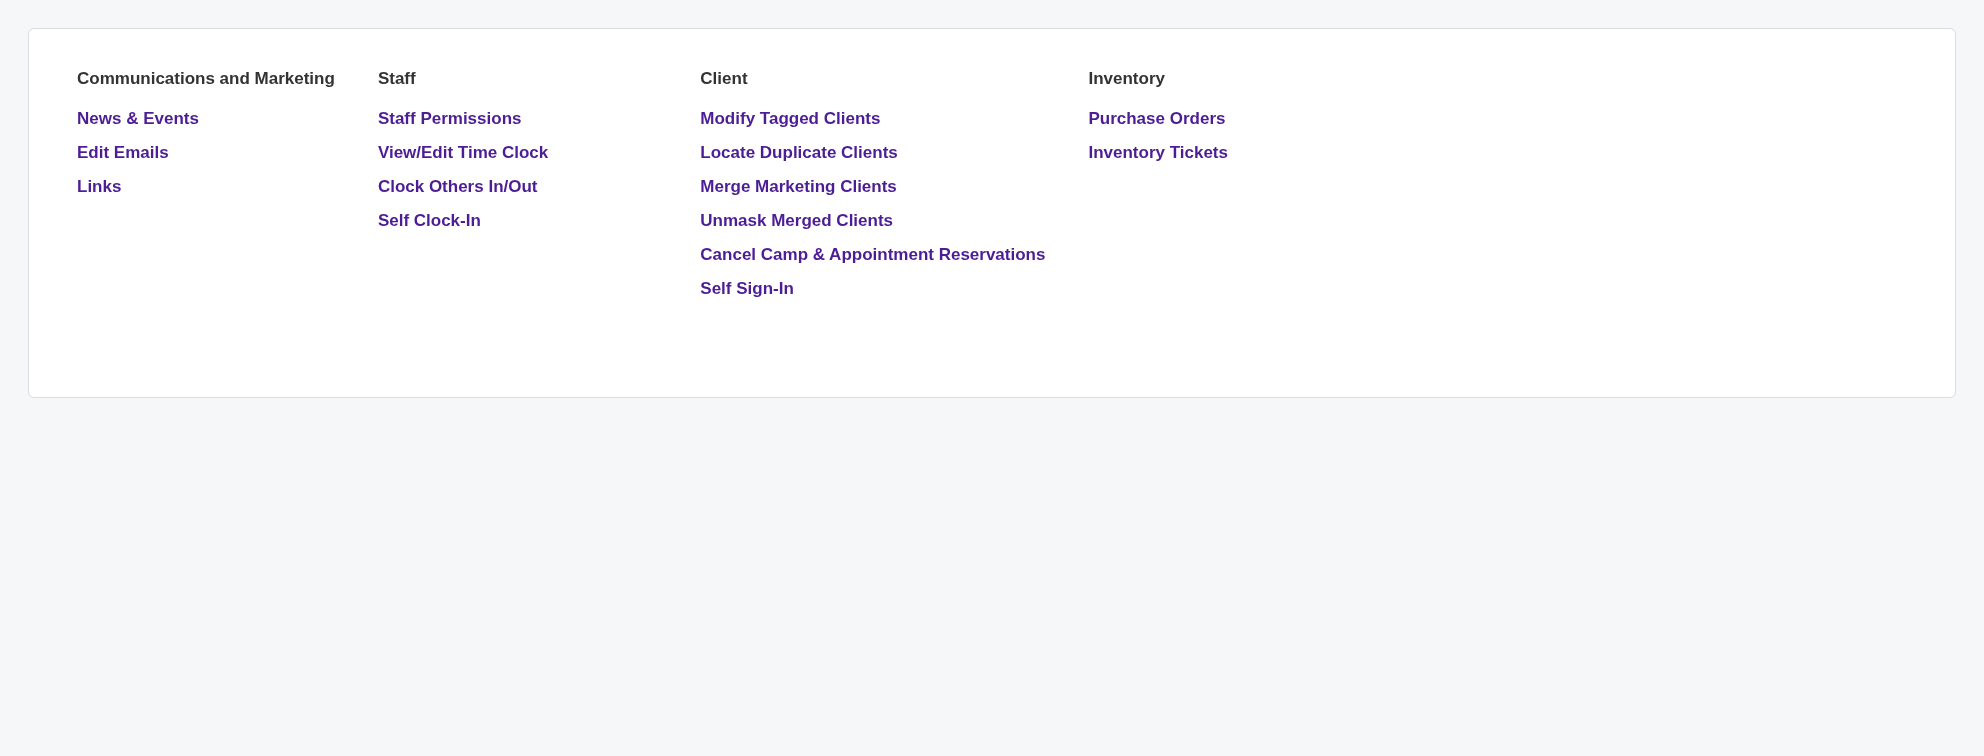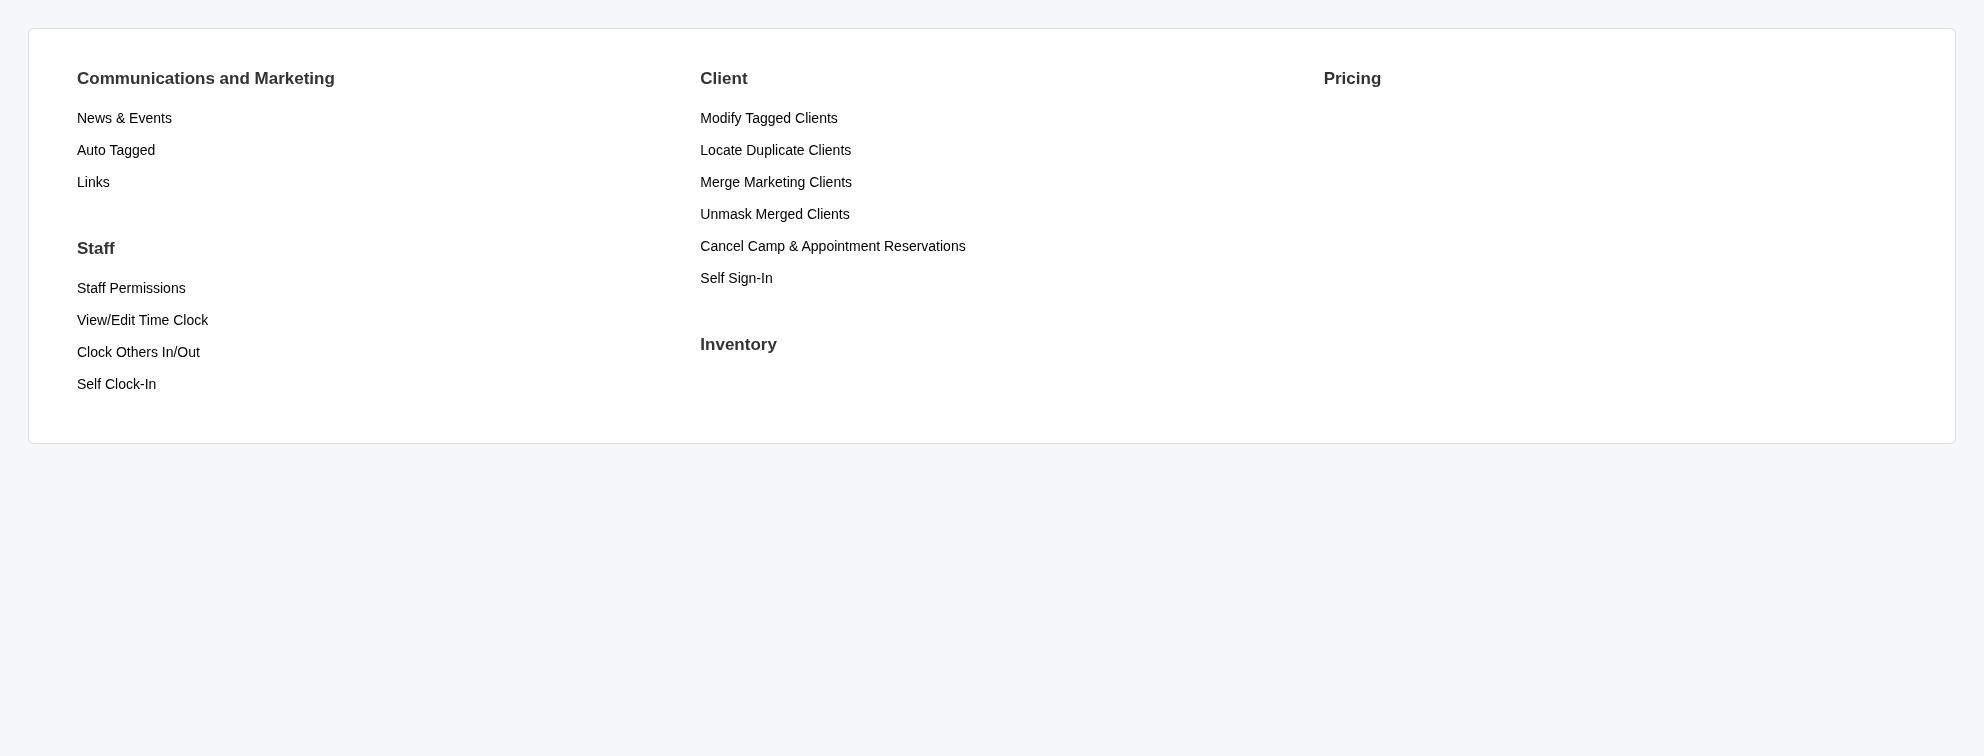--- a/index.html
+++ b/index.html
@@ -16,58 +16,59 @@
       background-color: #ffffff;
       border: 1px solid #ddd;
       border-radius: 6px;
       padding: 40px 48px 50px 48px;
       display: flex;
       gap: 40px;
     }
     .column {
       flex: 1;
       display: flex;
-      flex-direction: column;
+      flex-direction: row;
+      gap: 43px;
     }
     .section {
       margin-bottom: 48px;
     }
     .section:last-child {
       margin-bottom: 0;
     }
     .section-title {
       font-size: 17px;
       font-weight: 700;
       color: #333;
       margin-bottom: 20px;
     }
     .link-list {
       list-style: none;
       display: flex;
       flex-direction: column;
       gap: 14px;
     }
     .link-item a {
-      color: #000000;
+      color: #4c1d95;
       text-decoration: none;
-      font-size: 14px;
-      font-weight: 400;
+      font-size: 17px;
+      font-weight: 700;
       cursor: pointer;
     }
   </style>
 </head>
 <body>
 
 <div class="panel" id="panel-root">
     <div class="column">
       <div class="section">
         <h3 class="section-title">Communications and Marketing</h3>
         <ul class="link-list">
           <li class="link-item"><a href="#">News &amp; Events</a></li>
-          <li class="link-item"><a href="#">Auto Tagged</a></li>
+          <li class="link-item"><a href="#">Edit Emails</a></li>
           <li class="link-item"><a href="#">Links</a></li>
         </ul>
       </div>
       <div class="section">
         <h3 class="section-title">Staff</h3>
         <ul class="link-list">
           <li class="link-item"><a href="#">Staff Permissions</a></li>
           <li class="link-item"><a href="#">View/Edit Time Clock</a></li>
           <li class="link-item"><a href="#">Clock Others In/Out</a></li>
           <li class="link-item"><a href="#">Self Clock-In</a></li>
@@ -81,20 +82,23 @@
           <li class="link-item"><a href="#">Modify Tagged Clients</a></li>
           <li class="link-item"><a href="#">Locate Duplicate Clients</a></li>
           <li class="link-item"><a href="#">Merge Marketing Clients</a></li>
           <li class="link-item"><a href="#">Unmask Merged Clients</a></li>
           <li class="link-item"><a href="#">Cancel Camp &amp; Appointment Reservations</a></li>
           <li class="link-item"><a href="#">Self Sign-In</a></li>
         </ul>
       </div>
       <div class="section">
         <h3 class="section-title">Inventory</h3>
+        <ul class="link-list">
+          <li class="link-item"><a href="#">Purchase Orders</a></li>
+          <li class="link-item"><a href="#">Inventory Tickets</a></li>
+        </ul>
       </div>
     </div>
     <div class="column">
       <div class="section">
-        <h3 class="section-title">Pricing</h3>
       </div>
     </div>
   </div>
 
 </body></html>

